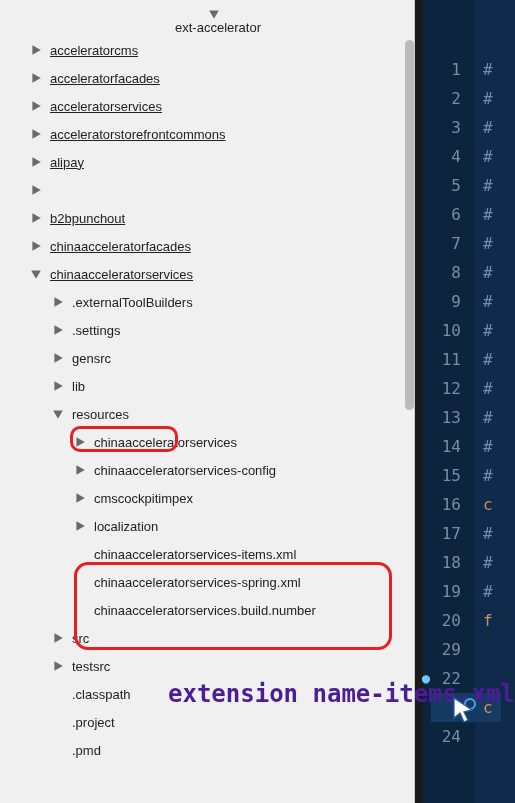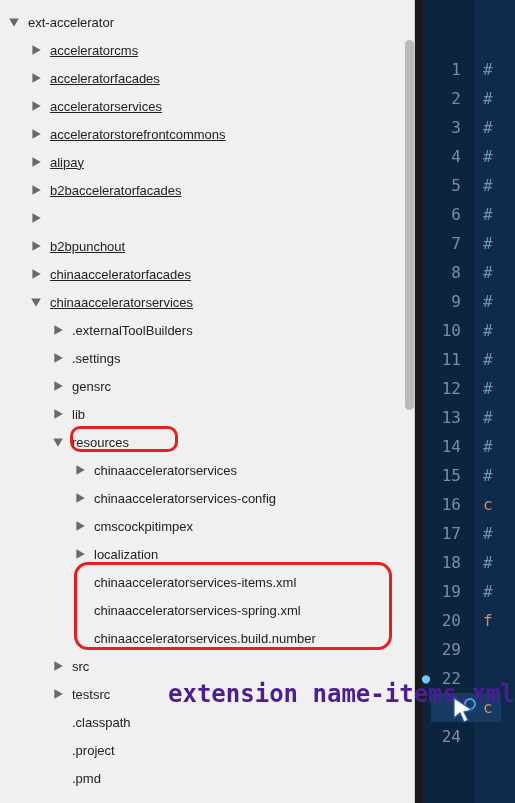--- a/index.html
+++ b/index.html
@@ -68,21 +68,21 @@
   .tw {
     display: inline-block;
     width: 12px;
     height: 12px;
     margin-right: 6px;
     flex-shrink: 0;
   }
   .tw svg { width: 12px; height: 12px; display: block; }
   .tw-empty { width: 18px; flex-shrink: 0; }
   .label { padding-left: 2px; }
-  .depth-0 { padding-left: 8px; }
+  .depth-0 { padding-left: 20px; flex-direction: column; }
   .depth-1 { padding-left: 30px; text-decoration: underline; }
   .depth-2 { padding-left: 52px; }
   .depth-3 { padding-left: 74px; }
 
   .hl-red-rounded {
     position: absolute;
     border: 3px solid #e42020;
     border-radius: 10px;
     pointer-events: none;
   }
@@ -157,28 +157,20 @@
         </span>
         <span class="label">acceleratorstorefrontcommons</span>
       </div>
       <div class="tree-row depth-1">
         <span class="tw">
           <svg viewBox="0 0 10 10">
             <path d="M2 1 L9 5 L2 9 Z" fill="#6a6a6a"></path>
           </svg>
         </span>
         <span class="label">alipay</span>
-      </div>
-      <div class="tree-row depth-1">
-        <span class="tw">
-          <svg viewBox="0 0 10 10">
-            <path d="M2 1 L9 5 L2 9 Z" fill="#6a6a6a"></path>
-          </svg>
-        </span>
-        <span class="label">b2bacceleratorfacades</span>
       </div>
       <div class="tree-row depth-1">
         <span class="tw">
           <svg viewBox="0 0 10 10">
             <path d="M2 1 L9 5 L2 9 Z" fill="#6a6a6a"></path>
           </svg>
         </span>
       </div>
       <div class="tree-row depth-1">
         <span class="tw">

